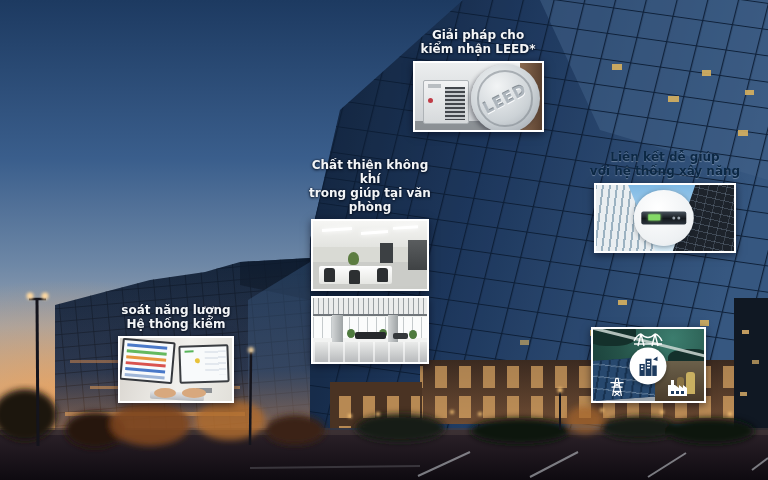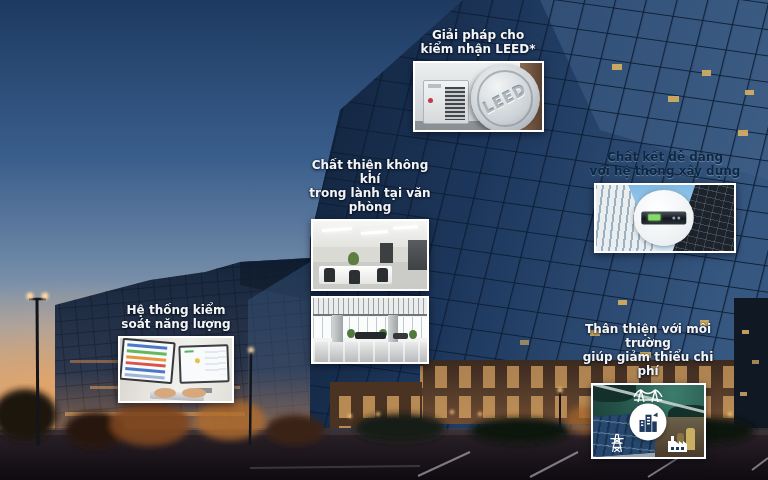--- a/index.html
+++ b/index.html
@@ -297,21 +297,21 @@
       </div>
       <div class="abs coin">
         <span class="coin-text">LEED</span>
       </div>
     </div>
   </div>
 
   <div class="callout c2">
     <div class="ct">
       <span class="t-line">Chất thiện không khí</span>
-      <span class="t-line">trong lành tại văn phòng</span>
+      <span class="t-line">trong giúp tại văn phòng</span>
     </div>
     <div class="frame">
       <div class="abs ofc-bg"></div>
       <div class="abs ofc-ceil"></div>
       <span class="lt" style="left:8%;top:10%;width:26%;"></span>
       <span class="lt" style="left:42%;top:14%;width:24%;"></span>
       <span class="lt" style="left:70%;top:8%;width:22%;"></span>
       <div class="abs ofc-wall"></div>
       <div class="abs ofc-door"></div>
       <div class="abs ofc-dark"></div>
@@ -331,43 +331,43 @@
       <span class="lob-plant" style="left:58%;top:48%;"></span>
       <span class="lob-plant" style="left:84%;top:50%;"></span>
       <div class="abs lob-sofa"></div>
       <div class="abs lob-sofa2"></div>
       <div class="abs lob-floor"></div>
     </div>
   </div>
 
   <div class="callout c3">
     <div class="ct">
-      <span class="t-line">Chất kết dễ dàng</span>
-      <span class="t-line">với hệ thống xây dựng</span>
+      <span class="t-line">Liên kết dễ giúp</span>
+      <span class="t-line">với hệ thống xây năng</span>
     </div>
     <div class="frame">
       <div class="abs skyC"></div>
       <span class="cloud" style="left:42%;top:12%;width:26px;height:12px;"></span>
       <span class="cloud" style="left:54%;top:70%;width:20px;height:10px;"></span>
       <div class="abs bldL"></div>
       <div class="abs bldR"></div>
       <div class="abs ctrl-circle">
         <div class="ctrl">
           <span class="ctrl-screen"></span>
           <span class="ctrl-btn" style="right:6px;"></span>
           <span class="ctrl-btn" style="right:11px;"></span>
         </div>
       </div>
     </div>
   </div>
 
   <div class="callout c4">
     <div class="ct">
+      <span class="t-line">soát năng lượng</span>
       <span class="t-line">Hệ thống kiểm</span>
-      <span class="t-line">soát năng lượng</span>
     </div>
     <div class="frame">
       <div class="abs mon-bg"></div>
       <div class="abs monL">
         <div class="scr">
           <span class="stripe" style="top:8%;background:#4a79c9;"></span>
           <span class="stripe" style="top:24%;background:#64b95e;"></span>
           <span class="stripe" style="top:40%;background:#e8973f;"></span>
           <span class="stripe" style="top:56%;background:#d9534f;"></span>
           <span class="stripe" style="top:72%;background:#4a79c9;"></span>
@@ -382,24 +382,20 @@
         </div>
       </div>
       <span class="abs mon-stand"></span>
       <div class="abs kb"></div>
       <span class="hand" style="left:30%;bottom:4%;width:22px;height:10px;"></span>
       <span class="hand" style="left:55%;bottom:5%;width:24px;height:10px;"></span>
     </div>
   </div>
 
   <div class="callout c5">
-    <div class="ct">
-      <span class="t-line">Thân thiện với môi trường</span>
-      <span class="t-line">giúp giảm thiểu chi phí</span>
-    </div>
     <div class="frame">
       <div class="abs ecoTop">
         <span class="eco-land" style="left:-6%;top:-20%;width:45%;height:70%;"></span>
         <span class="eco-land" style="right:-8%;bottom:-25%;width:40%;height:65%;"></span>
         <span class="eco-bridge-line"></span>
       </div>
       <div class="abs ecoSolar"></div>
       <div class="abs ecoCity">
         <span class="silo" style="right:18%;width:9px;height:55%;background:#c9b061;"></span>
         <span class="silo" style="right:40%;width:7px;height:42%;background:#8a7444;"></span>

